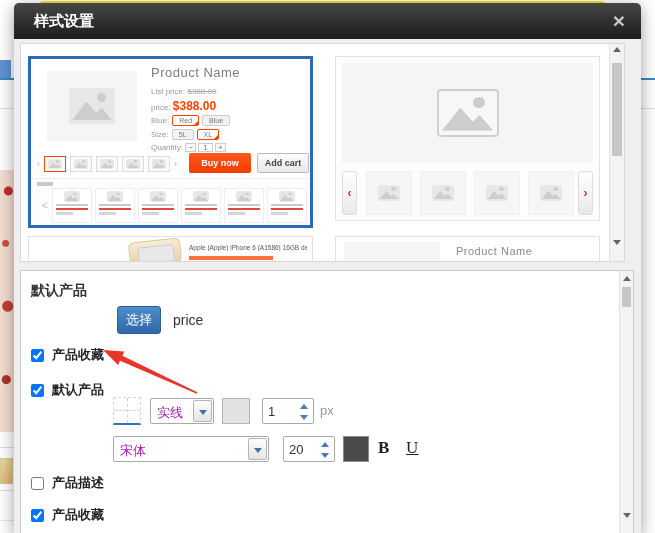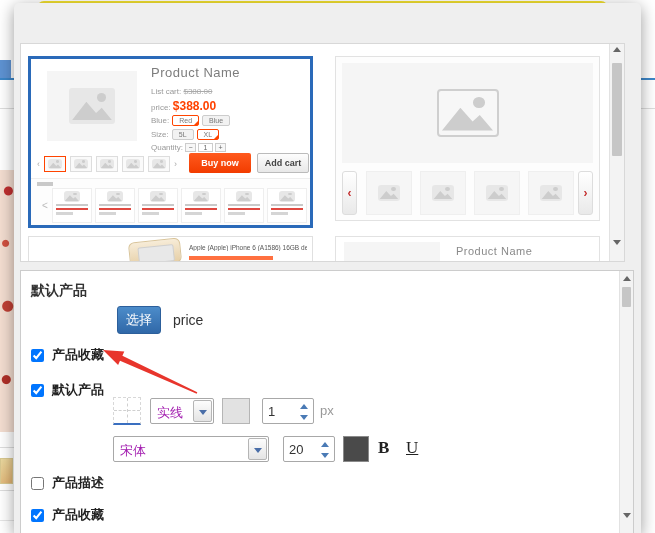--- a/index.html
+++ b/index.html
@@ -182,30 +182,34 @@
 <div class="bg-blue-tab"></div>
 <div class="bg-blue-line"></div>
 <div class="bg-gray-line"></div>
 <div class="bg-promo"></div>
 <div class="bg-sep1"></div>
 <div class="bg-thumb"></div>
 <div class="bg-sep2"></div>
 <div class="bg-sep3"></div>
 
 <div class="dialog">
+  <div class="dlg-header">
+    <div class="dlg-title">样式设置</div>
+    <div class="dlg-close">×</div>
+  </div>
 
   <div class="tpl-panel">
 
     <div class="tpl-card card1">
       <div class="phbox c1-pic">
         <div class="pic" style="width:46px;height:36px;"></div>
       </div>
       <div class="c1-name">Product Name</div>
       <div class="c1-row" style="top:28px;">
-        <span>List cart:</span>
+        <span>List price:</span>
         <span class="strike">$388.00</span>
       </div>
       <div class="c1-row" style="top:40px;">
         <span>price:</span>
         <span class="c1-price-val">$388.00</span>
       </div>
       <div class="c1-row" style="top:56px;">
         <span>Blue:</span><span class="mbtn sel">Red</span><span class="mbtn">Blue</span>
       </div>
       <div class="c1-row" style="top:70px;">

